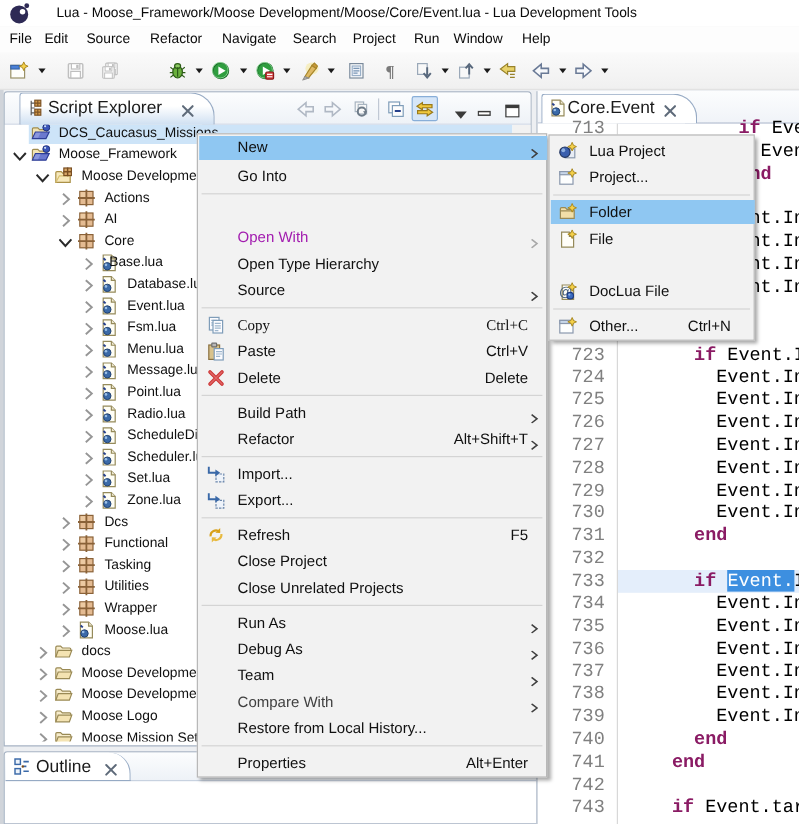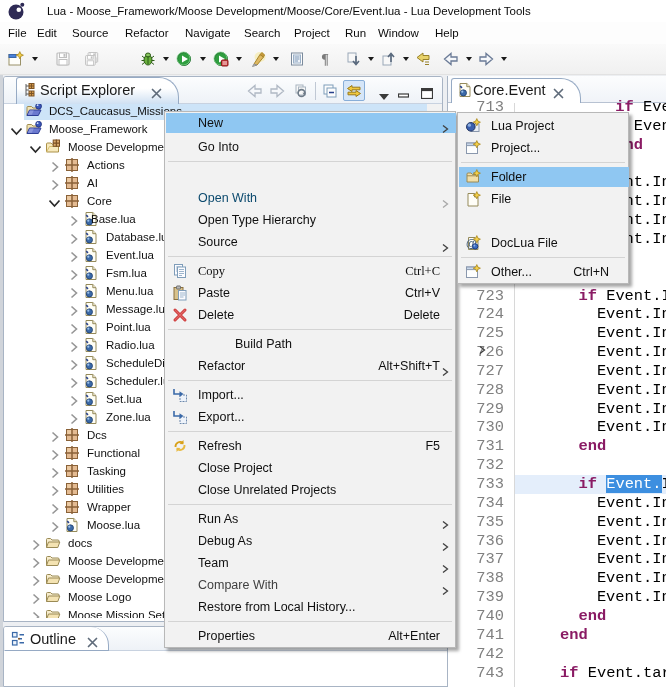--- a/index.html
+++ b/index.html
@@ -617,21 +617,21 @@
 <div class="mlabel" style="color:#101010">New</div>
 <div class="marr"><svg width="7" height="8" viewBox="0 0 7 8" style="">
           <path d="M1 0.5 L5.5 4 L1 7.5" fill="none" stroke="#404040" stroke-width="1.3"></path>
         </svg></div>
 </div>
 <div class="mrow" style="top:24px;">
 <div class="mlabel" style="color:#101010">Go Into</div>
 </div>
 <div class="msep" style="top:49px"></div>
 <div class="mrow" style="top:75px;">
-<div class="mlabel" style="color:#0c4a6e">Open With</div>
+<div class="mlabel" style="color:#a21caf">Open With</div>
 <div class="marr"><svg width="7" height="8" viewBox="0 0 7 8" style="">
           <path d="M1 0.5 L5.5 4 L1 7.5" fill="none" stroke="#a8a8a8" stroke-width="1.3"></path>
         </svg></div>
 </div>
 <div class="mrow" style="top:97px;">
 <div class="mlabel" style="color:#101010">Open Type Hierarchy</div>
 </div>
 <div class="mrow" style="top:119px;">
 <div class="mlabel" style="color:#101010">Source</div>
 <div class="marr"><svg width="7" height="8" viewBox="0 0 7 8" style="">
@@ -661,21 +661,21 @@
 </div>
 <div class="mrow" style="top:192px;">
 <div class="mico"><svg width="16" height="16" viewBox="0 0 16 16" style="">
           <path d="M3 3 L13 13 M13 3 L3 13" stroke="#cc3333" stroke-width="3" stroke-linecap="round"></path>
           <path d="M3 3 L13 13 M13 3 L3 13" stroke="#e06666" stroke-width="1.2" stroke-linecap="round"></path>
         </svg></div>
 <div class="mlabel" style="color:#101010">Delete</div>
 <div class="msc">Delete</div>
 </div>
 <div class="msep" style="top:217px"></div>
-<div class="mrow" style="top:221px;margin-left:37px;">
+<div class="mrow" style="top:221px;">
 <div class="mlabel" style="color:#101010">Build Path</div>
 <div class="marr"><svg width="7" height="8" viewBox="0 0 7 8" style="">
           <path d="M1 0.5 L5.5 4 L1 7.5" fill="none" stroke="#404040" stroke-width="1.3"></path>
         </svg></div>
 </div>
 <div class="mrow" style="top:243px;">
 <div class="mlabel" style="color:#101010">Refactor</div>
 <div class="msc">Alt+Shift+T</div>
 <div class="marr"><svg width="7" height="8" viewBox="0 0 7 8" style="">
           <path d="M1 0.5 L5.5 4 L1 7.5" fill="none" stroke="#404040" stroke-width="1.3"></path>

